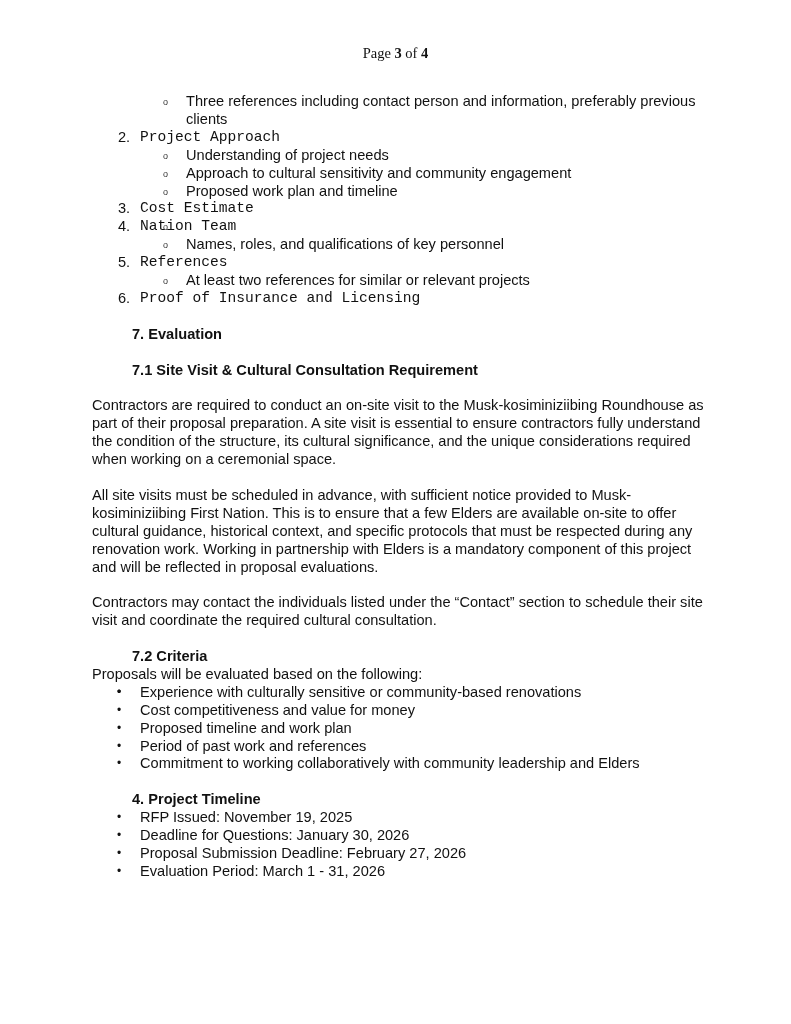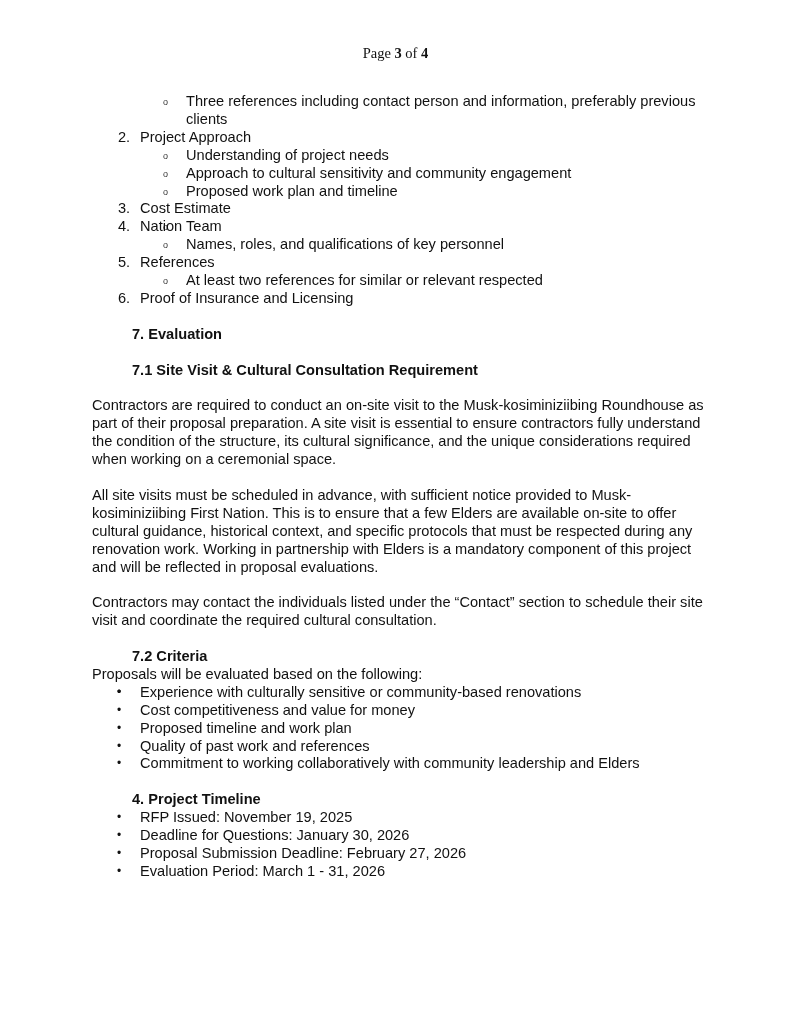--- a/index.html
+++ b/index.html
@@ -5,21 +5,21 @@
     html, body { margin: 0; padding: 0; background: #ffffff; }
     body { width: 791px; height: 1024px; position: relative; overflow: hidden; color: #111; }
     .page { position: absolute; left: 0; top: 0; width: 705px; height: 1024px; }
     .header { position: absolute; top: 45px; left: 0; width: 791px; text-align: center;
       font-family: "Liberation Serif", "DejaVu Serif", serif; font-size: 14.5px; color: #111; }
     .header b { font-weight: bold; }
     .body { position: absolute; left: 92px; top: 93px; width: 620px;
       font-family: "Liberation Sans", "DejaVu Sans", sans-serif; font-size: 14.6px; line-height: 17.9px; }
     .row { position: relative; }
     .num { position: absolute; left: 26px; }
-    .num-text { padding-left: 48px; }
+    .num-text { padding-left: 48px; font-family: Liberation Mono, monospace; }
     .sub { position: relative; padding-left: 94px; }
     .sub .mark { position: absolute; left: 71px; top: 1px; font-size: 9px; color: #333; }
     .bul { position: relative; padding-left: 48px; }
     .bul .mark { position: absolute; left: 25px; top: 0; font-size: 12px; }
     .h { font-weight: bold; margin-left: 40px; }
     .gap { height: 17.9px; }
     p { margin: 0; }
   </style>
 </head>
 <body>
@@ -73,21 +73,21 @@
       <span class="mark">o</span>
       <span>Names, roles, and qualifications of key personnel</span>
     </div>
 
     <div class="row">
       <span class="num">5.</span>
       <div class="num-text">References</div>
     </div>
     <div class="sub">
       <span class="mark">o</span>
-      <span>At least two references for similar or relevant respected</span>
+      <span>At least two references for similar or relevant projects</span>
     </div>
 
     <div class="row">
       <span class="num">6.</span>
       <div class="num-text">Proof of Insurance and Licensing</div>
     </div>
 
     <div class="gap"></div>
 
     <p class="h">7. Evaluation</p>
@@ -113,21 +113,21 @@
     <div class="bul">
       <span class="mark">•</span>
       <span>Cost competitiveness and value for money</span>
     </div>
     <div class="bul">
       <span class="mark">•</span>
       <span>Proposed timeline and work plan</span>
     </div>
     <div class="bul">
       <span class="mark">•</span>
-      <span>Quality of past work and references</span>
+      <span>Period of past work and references</span>
     </div>
     <div class="bul">
       <span class="mark">•</span>
       <span>Commitment to working collaboratively with community leadership and Elders</span>
     </div>
     <div class="gap"></div>
 
     <p class="h">4. Project Timeline</p>
     <div class="bul">
       <span class="mark">•</span>

